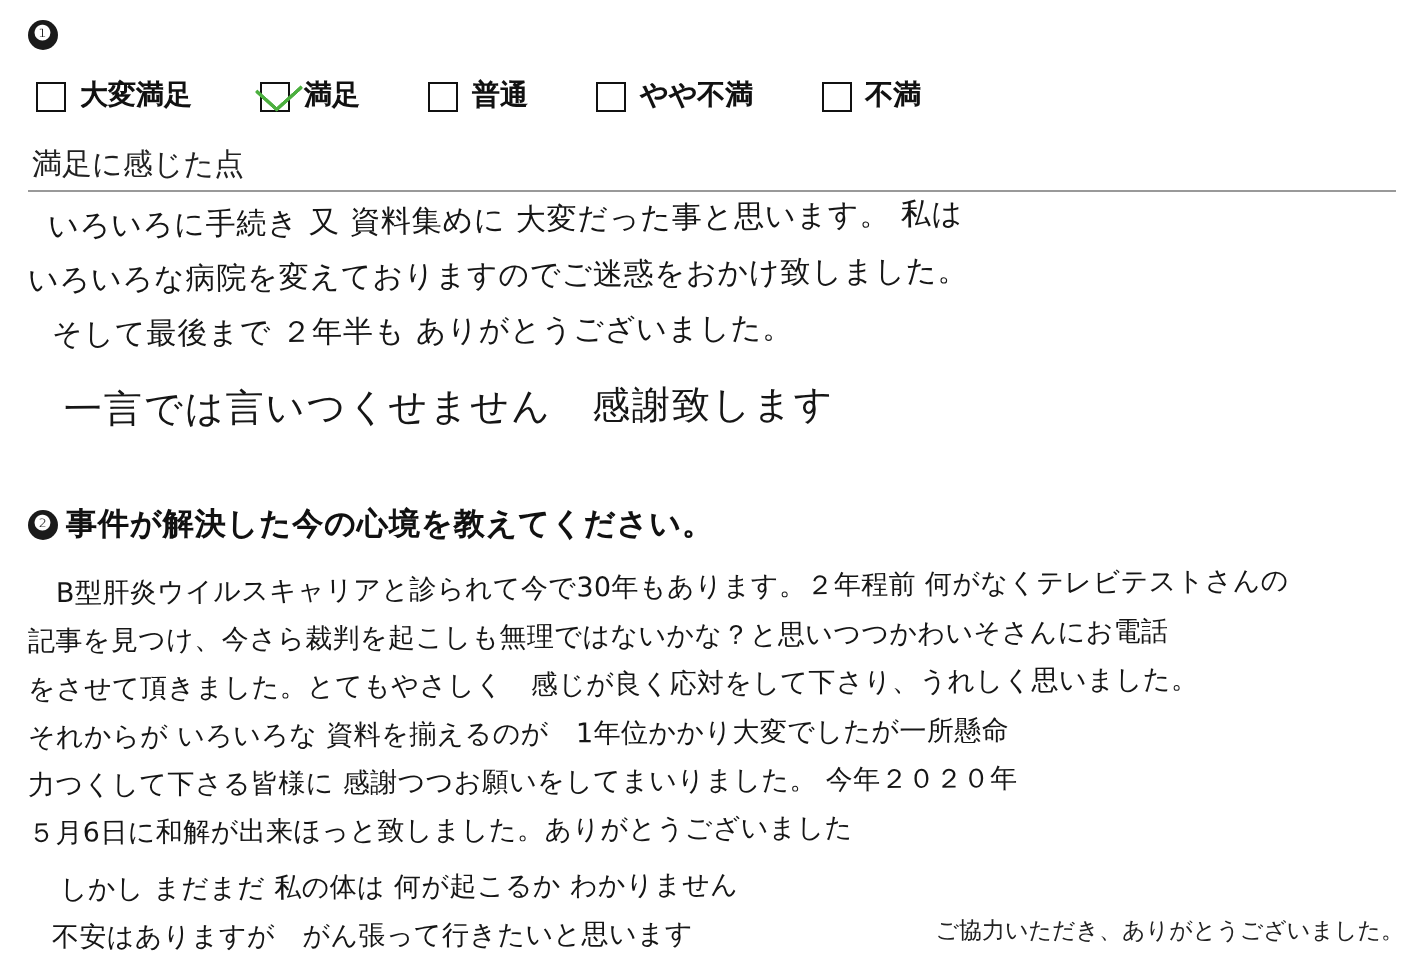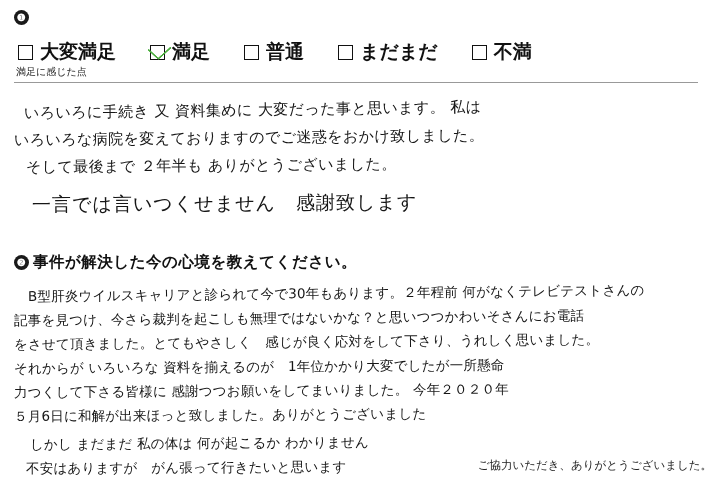--- a/index.html
+++ b/index.html
@@ -52,21 +52,21 @@
   .choices {
     display: flex;
     align-items: center;
     margin-top: 14px;
     padding-left: 4px;
   }
   .choice {
     display: flex;
     align-items: center;
     margin-right: 34px;
-    font-size: 19px;
+    font-size: 14px;
     font-weight: 700;
     color: #111;
     position: relative;
   }
   .choice .box {
     width: 13px;
     height: 13px;
     border: 1.6px solid #111;
     margin-right: 7px;
     display: inline-block;
@@ -82,22 +82,22 @@
     width: 13px;
     height: 16px;
     border: solid #4caf3f;
     border-width: 0 2.6px 2.6px 0;
     transform: rotate(42deg) skew(-6deg);
     border-radius: 1px;
   }
 
   
   .sub-label {
-    margin-top: 0;
-    font-size: 10px;
+    margin-top: 16px;
+    font-size: 15px;
     color: #222;
     padding-left: 2px;
   }
   .rule {
     border: none;
     border-top: 1px solid #999;
     margin: 3px 0 0 0;
   }
   .hw-line {
     position: absolute;
@@ -114,21 +114,21 @@
     font-size: 15px;
     letter-spacing: 0.4px;
   }
   .hw-small {
     font-size: 13.5px;
     letter-spacing: 0.2px;
   }
 
   .sig-note {
     position: absolute;
-    right: 0;
+    right: 10px;
     bottom: 10px;
     font-size: 11.5px;
     color: #222;
     font-family: "Liberation Sans", sans-serif;
   }
 </style>
 </head>
 <body>
 
 <div class="page">
@@ -145,21 +145,21 @@
     <div class="choice checked">
       <span class="box"></span>
       <span>満足</span>
     </div>
     <div class="choice">
       <span class="box"></span>
       <span>普通</span>
     </div>
     <div class="choice">
       <span class="box"></span>
-      <span>まだまだ</span>
+      <span>やや不満</span>
     </div>
     <div class="choice">
       <span class="box"></span>
       <span>不満</span>
     </div>
   </div>
 
   <div class="sub-label">満足に感じた点</div>
   <hr class="rule">
 

